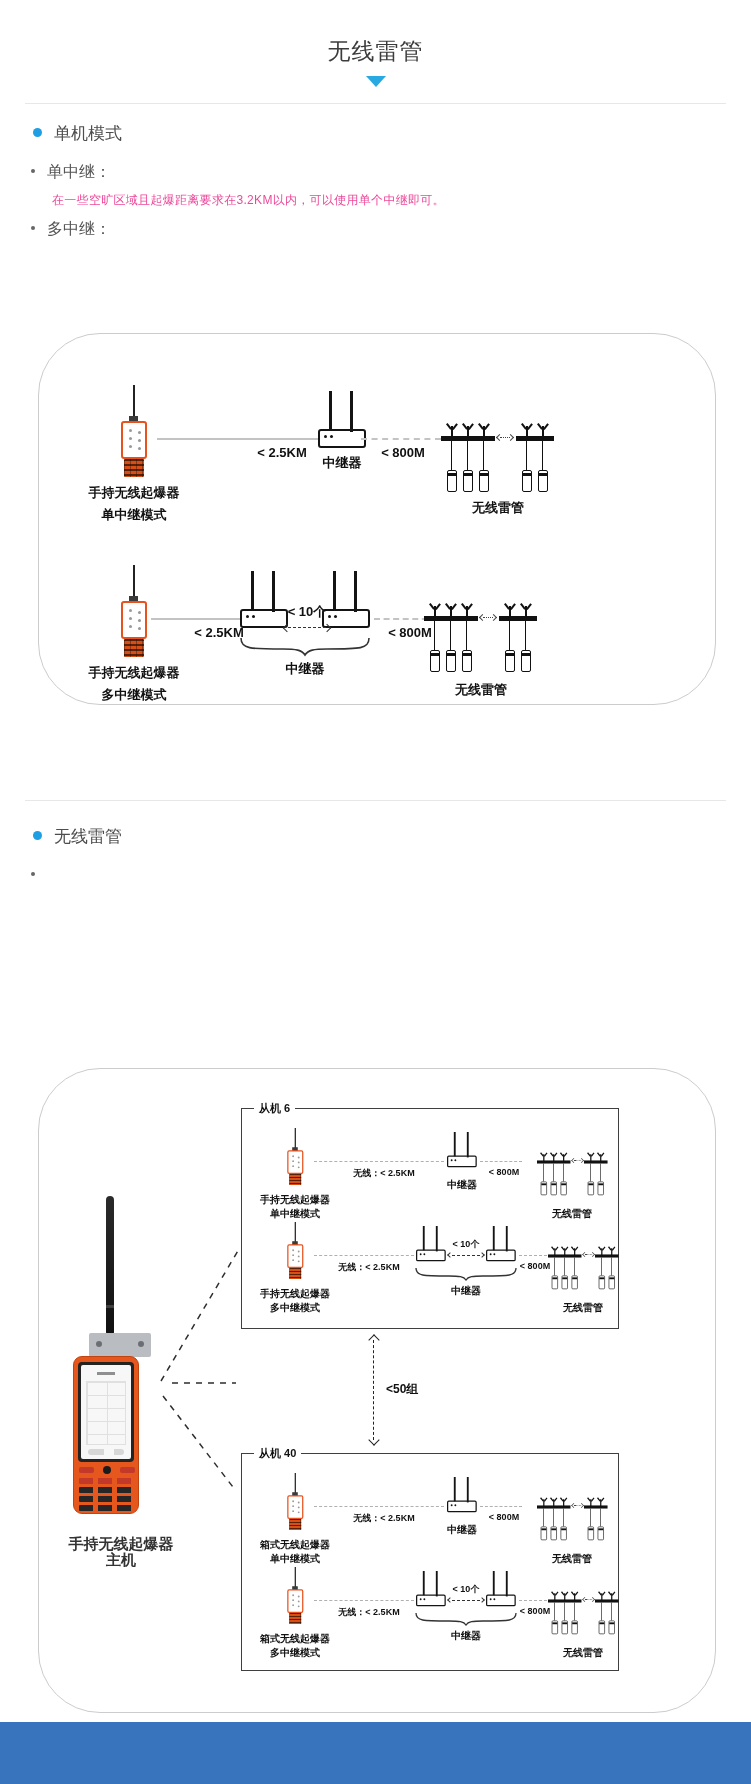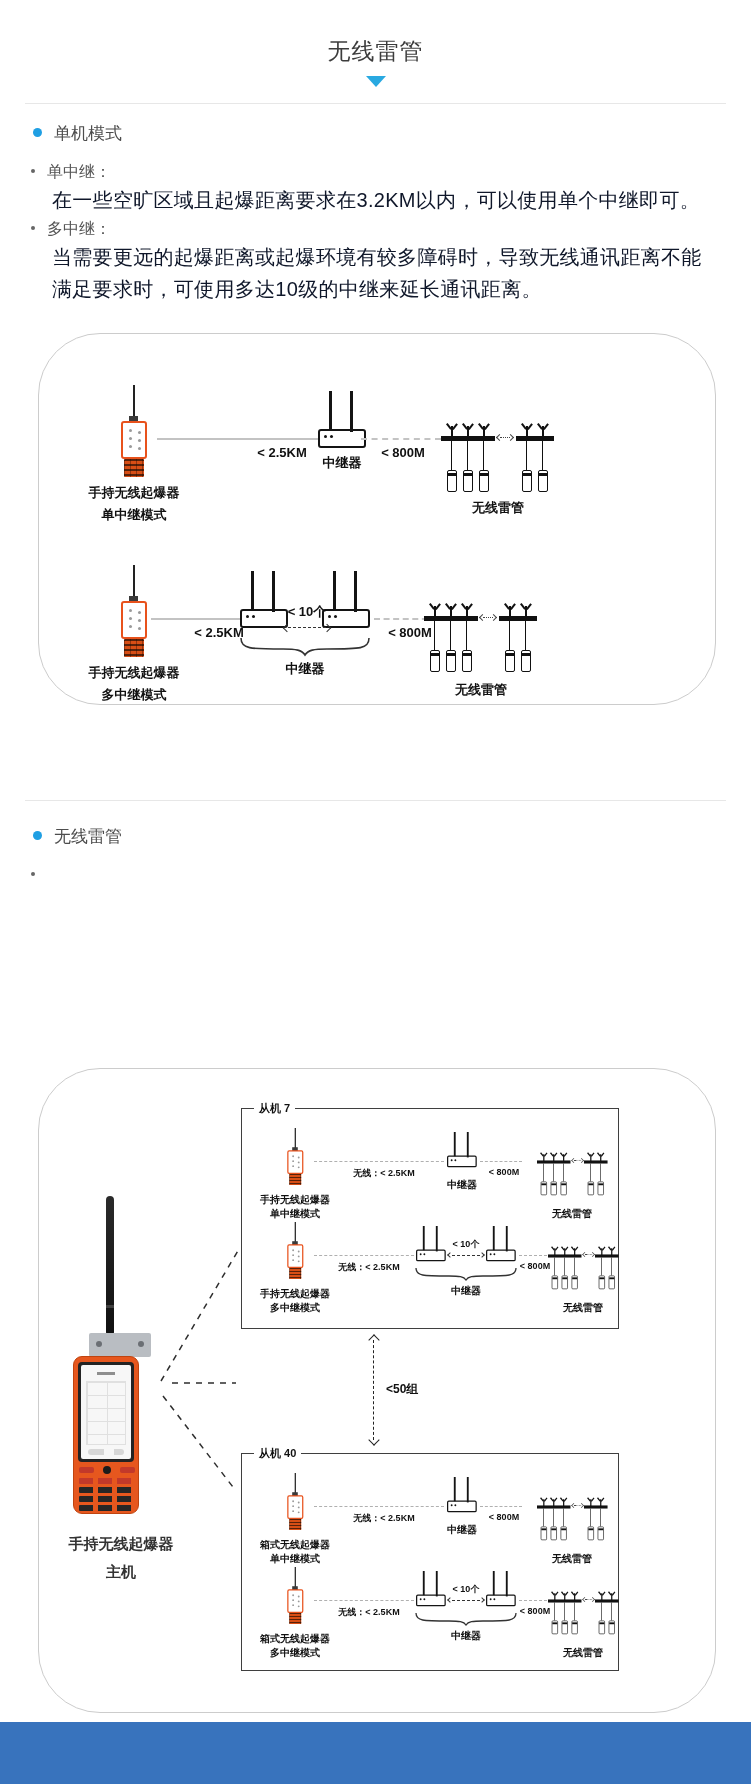--- a/index.html
+++ b/index.html
@@ -7,21 +7,21 @@
   .page{position:relative;width:751px;height:1784px;background:#fff;overflow:hidden;}
 
   
   .title{position:absolute;left:0;top:36px;width:751px;text-align:center;font-size:23px;color:#3c3c3c;letter-spacing:1px;}
   .tri{position:absolute;left:50%;top:76px;margin-left:-10px;width:0;height:0;border-left:10px solid transparent;border-right:10px solid transparent;border-top:11px solid #29a9e1;}
   .hr{position:absolute;left:25px;width:701px;height:0;border-top:1px solid #e7e7e7;}
   .sec-head{position:absolute;left:33px;font-size:17px;color:#4d4d4d;}
   .bdot{display:inline-block;width:9px;height:9px;border-radius:50%;background:#1f9fe3;margin-right:12px;vertical-align:2px;}
   .sub-label{position:absolute;left:31px;font-size:16px;color:#555;}
   .sdot{display:inline-block;width:4px;height:4px;border-radius:50%;background:#666;margin-right:12px;vertical-align:4px;}
-  .body-text{position:absolute;font-size:20px;color:#0f172a;line-height:32px;letter-spacing:.3px;}
+  .body-text{position:absolute;font-size:12px;color:#ec4899;line-height:32px;letter-spacing:.3px;}
 
   
   .frame{position:absolute;left:38px;width:678px;border:1px solid #cccccc;border-radius:62px;background:#fff;}
   .frame1{top:333px;height:372px;}
   .frame2{top:1068px;height:645px;}
 
   
   .hh{position:absolute;width:30px;height:92px;}
   .hh i{position:absolute;display:block;}
   .hh .ant{left:14px;top:0;width:2px;height:34px;background:#222;}
@@ -131,21 +131,20 @@
   <div class="sec-head" style="top:122px">
     <span class="bdot"></span><span>单机模式</span>
   </div>
   <div class="sub-label" style="top:162px">
     <span class="sdot"></span><span>单中继：</span>
   </div>
   <div class="body-text" style="left:52px;top:184px;width:660px">在一些空旷区域且起爆距离要求在3.2KM以内，可以使用单个中继即可。</div>
   <div class="sub-label" style="top:219px">
     <span class="sdot"></span><span>多中继：</span>
   </div>
-  <div class="body-text" style="left:52px;top:241px;width:664px">当需要更远的起爆距离或起爆环境有较多障碍时，导致无线通讯距离不能满足要求时，可使用多达10级的中继来延长通讯距离。</div>
 
   <div class="frame frame1">
 
     <div class="hh" style="left:80px;top:51px">
         <i class="ant"></i>
         <i class="tip"></i>
         <i class="bd"></i>
         <i class="pad"></i>
       </div>
     <div class="lbl lbl13" style="left:25px;top:150px;width:140px">手持无线起爆器</div>
@@ -292,24 +291,24 @@
           </div>
         <div class="m-keys">
           <div class="m-krow red"></div>
             <div class="m-krow"></div>
             <div class="m-krow"></div>
             <div class="m-krow"></div>
         </div>
       </div>
     </div>
     <div class="m-lbl" style="left:-18px;top:466px;width:200px">手持无线起爆器</div>
-    <div class="m-lbl" style="left:-18px;top:494px;width:200px">主机</div>
+    <div class="m-lbl" style="left:-18px;top:482px;width:200px">主机</div>
 
     <div class="slave" style="left:202px;top:39px;height:221px">
-      <div class="slave-title">从机 7</div>
+      <div class="slave-title">从机 6</div>
 
       <div class="sc" style="left:44px;top:19px">
           <div class="hh">
             <i class="ant"></i>
             <i class="tip"></i>
             <i class="bd"></i>
             <i class="pad"></i>
           </div>
         </div>
       <div class="lbl lbl10" style="left:-27px;top:84px;width:160px">手持无线起爆器</div>

